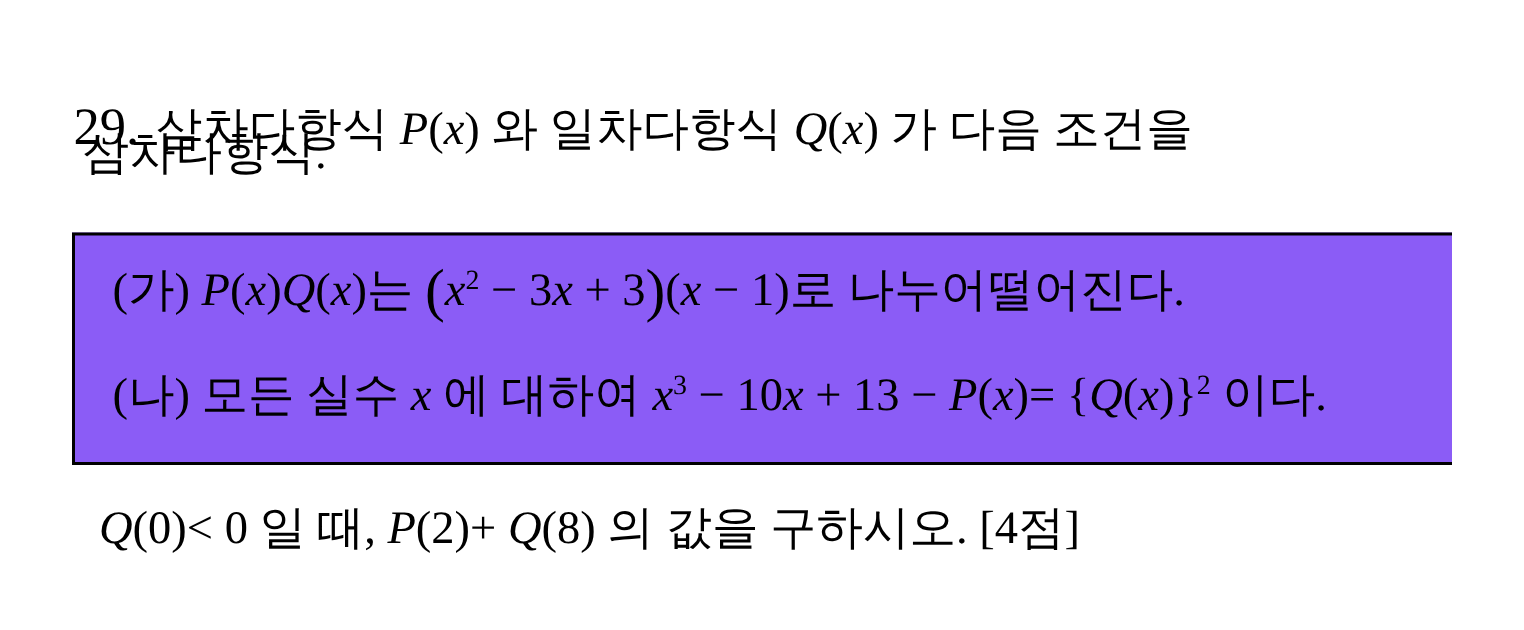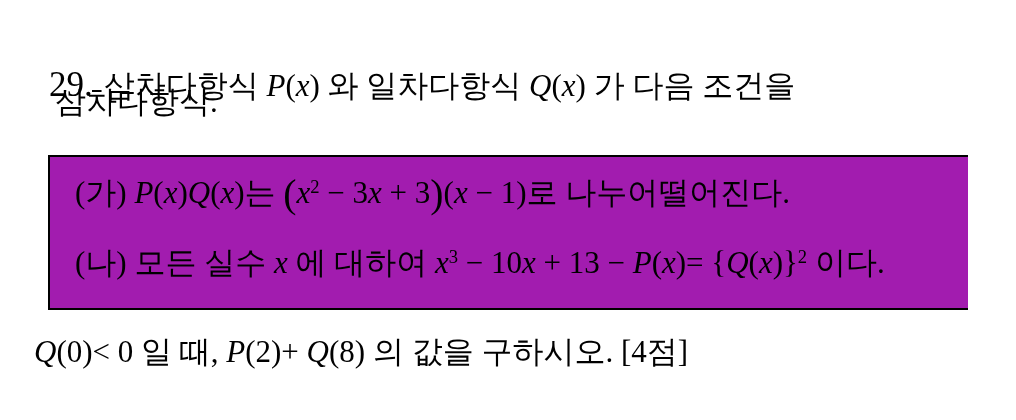--- a/index.html
+++ b/index.html
@@ -30,25 +30,25 @@
   .line1 { left: 18px; top: 22px; }
   .line2 { left: 55px; top: 82px; }
   .box {
     position: absolute;
     left: 48px;
     top: 155px;
     width: 940px;
     height: 155px;
     border: 2px solid #000000;
     box-sizing: border-box;
-    background: #a21caf;
+    background: #8b5cf6;
   }
   .condA { left: 25px; top: 16px; }
   .condB { left: 25px; top: 86px; }
-  .question { left: 34px; top: 332px; text-align: right; }
+  .question { left: 66px; top: 332px; text-align: right; }
 
   
   .it   { font-style: italic; }
   .rm   { font-style: normal; }
   .ko   { font-style: normal; }
   sup {
     font-size: 0.6em;
     line-height: 0;
     vertical-align: 0.55em;
     font-style: normal;

